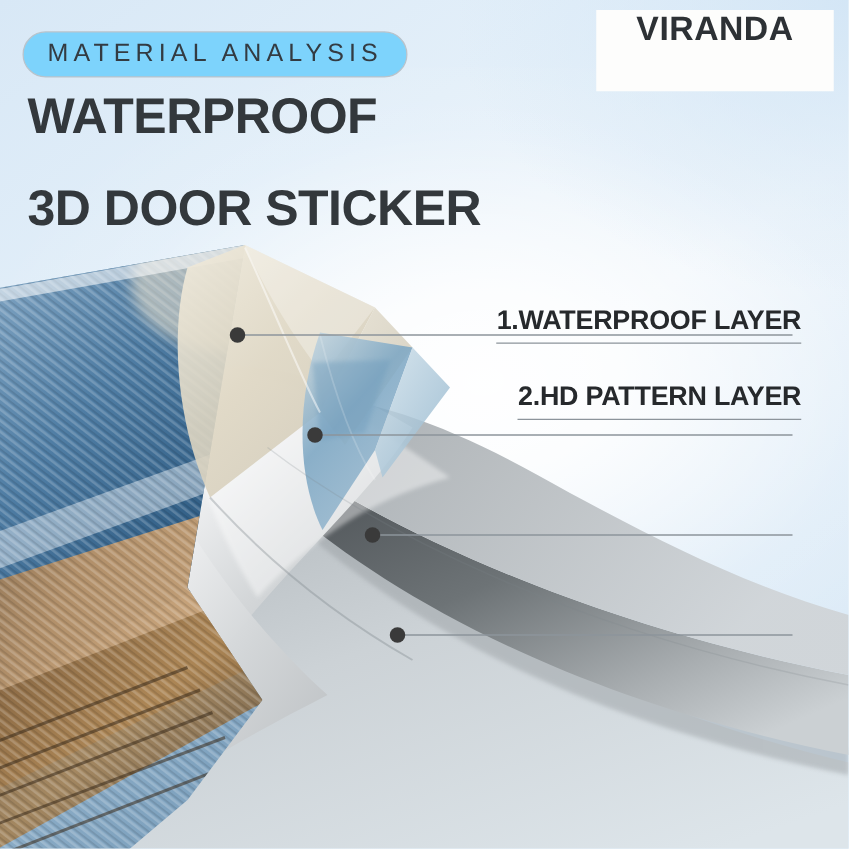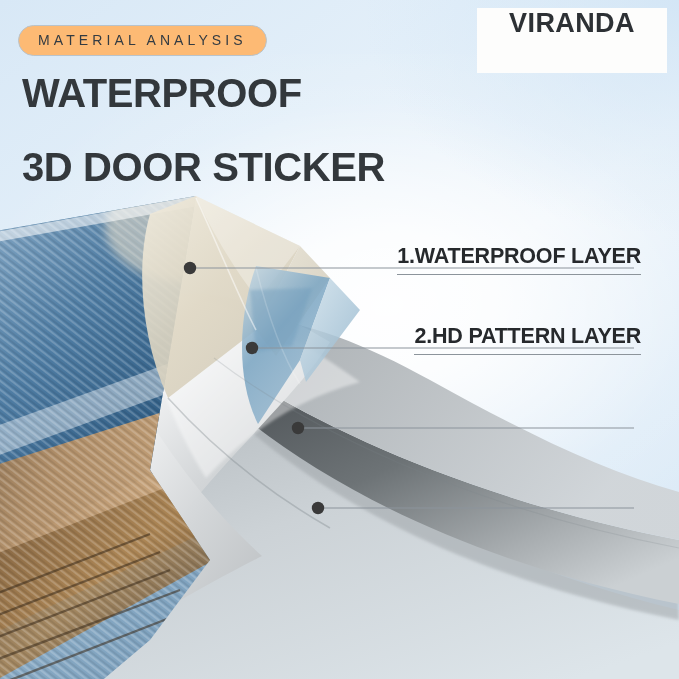--- a/index.html
+++ b/index.html
@@ -57,22 +57,22 @@
   }
 
   
   .badge {
     position: absolute;
     left: 18px;
     top: 25px;
     padding: 7px 19px 8px 19px;
     border: 1px solid #b9c3cb;
     border-radius: 22px;
-    background: #fdba74;
-    font-size: 14px;
+    background: #7dd3fc;
+    font-size: 20px;
     letter-spacing: 4.1px;
     color: #333b42;
     white-space: nowrap;
     line-height: 1;
   }
   .title {
     position: absolute;
     left: 22px;
     top: 70px;
     font-size: 40px;
@@ -122,21 +122,21 @@
     margin-left: 44px;
   }
   .label .rule {
     display: block;
     height: 1px;
     background: #8c949b;
     margin-top: 6px;
     width: 100%;
   }
   .lb1 { top: 246px; }
-  .lb2 { top: 326px; }
+  .lb2 { top: 307px; }
   .lb3 { top: 406px; }
   .lb4 { top: 486px; }
 
   
   .leaders {
     position: absolute;
     inset: 0;
     pointer-events: none;
   }
 </style>

